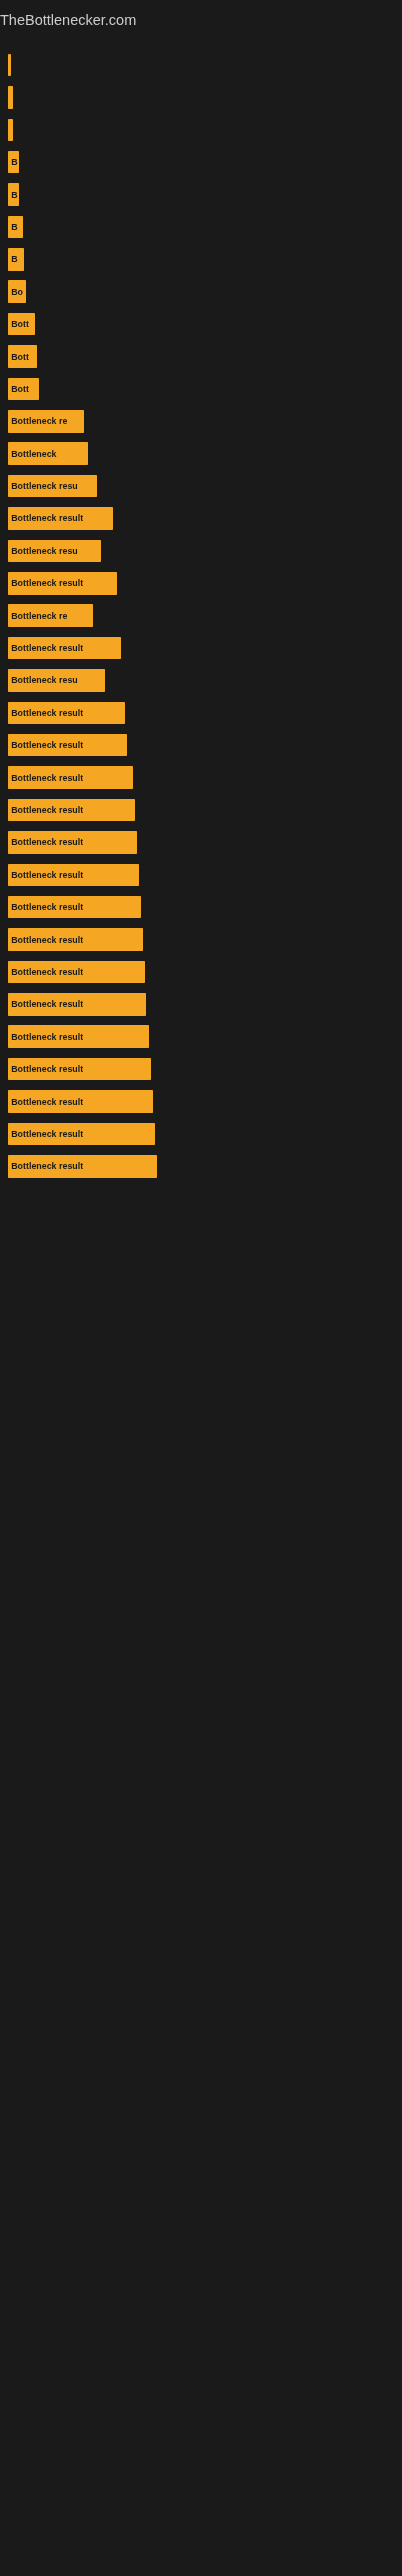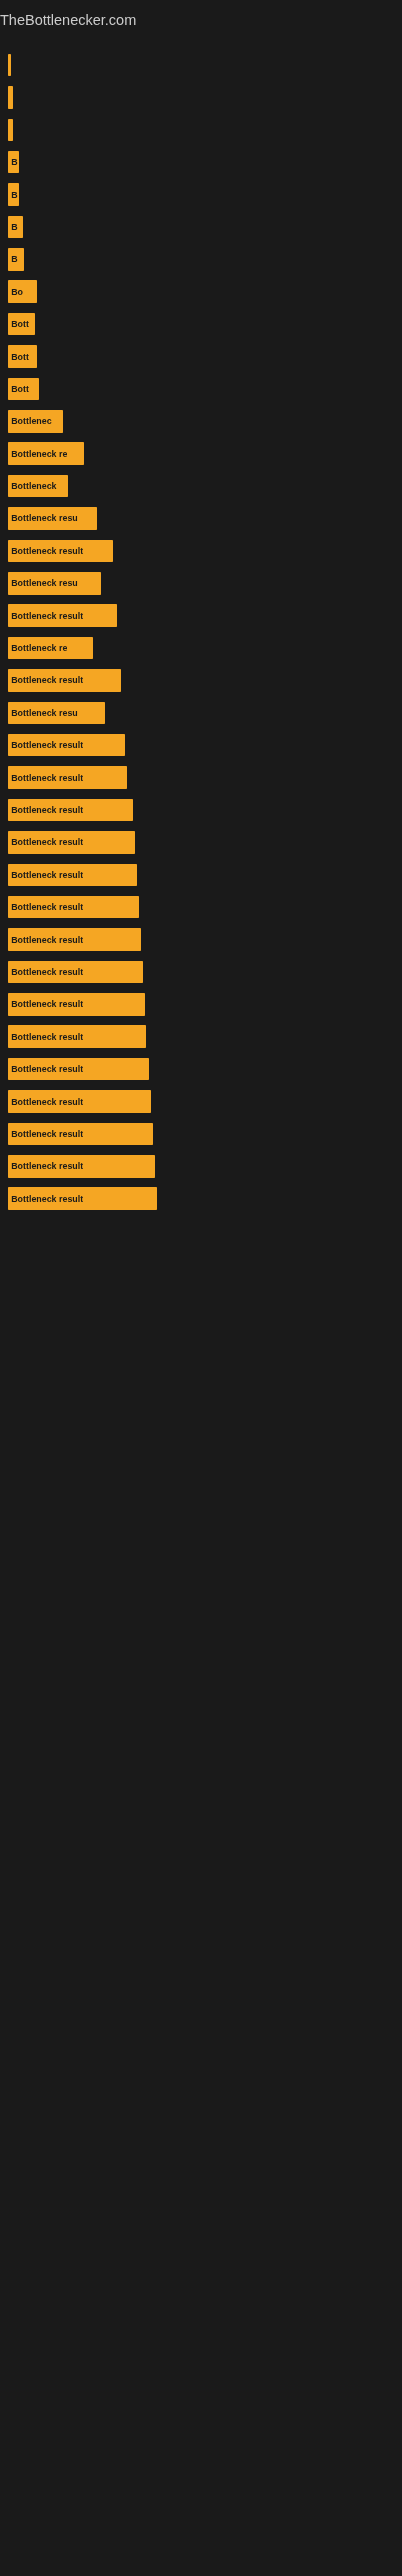--- a/index.html
+++ b/index.html
@@ -87,51 +87,46 @@
       <div class="bar" style="width: 14.5px;">
         <span class="bar-label">B</span>
       </div>
     </div>
     <div class="bar-row">
       <div class="bar" style="width: 16px;">
         <span class="bar-label">B</span>
       </div>
     </div>
     <div class="bar-row">
-      <div class="bar" style="width: 29px;">
+      <div class="bar" style="width: 18px;">
         <span class="bar-label">Bo</span>
       </div>
     </div>
     <div class="bar-row">
       <div class="bar" style="width: 27px;">
         <span class="bar-label">Bott</span>
       </div>
     </div>
     <div class="bar-row">
       <div class="bar" style="width: 29px;">
         <span class="bar-label">Bott</span>
       </div>
     </div>
     <div class="bar-row">
       <div class="bar" style="width: 31px;">
         <span class="bar-label">Bott</span>
       </div>
     </div>
     <div class="bar-row">
-      <div class="bar" style="width: 55px;">
-        <span class="bar-label">Bottlenec</span>
-      </div>
-    </div>
-    <div class="bar-row">
       <div class="bar" style="width: 76px;">
         <span class="bar-label">Bottleneck re</span>
       </div>
     </div>
     <div class="bar-row">
-      <div class="bar" style="width: 60px;">
+      <div class="bar" style="width: 80px;">
         <span class="bar-label">Bottleneck</span>
       </div>
     </div>
     <div class="bar-row">
       <div class="bar" style="width: 89px;">
         <span class="bar-label">Bottleneck resu</span>
       </div>
     </div>
     <div class="bar-row">
       <div class="bar" style="width: 105px;">

